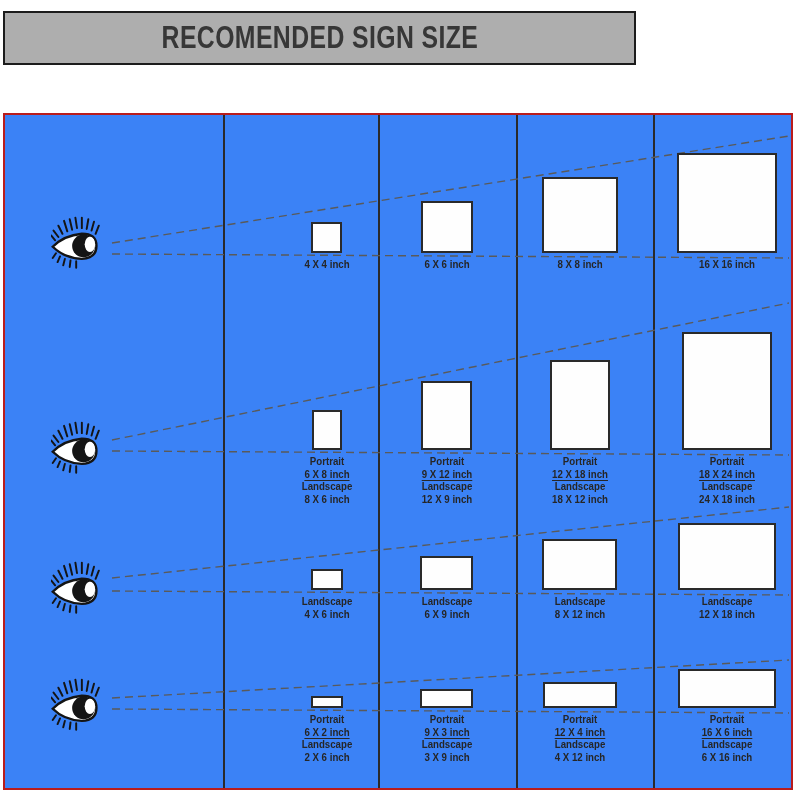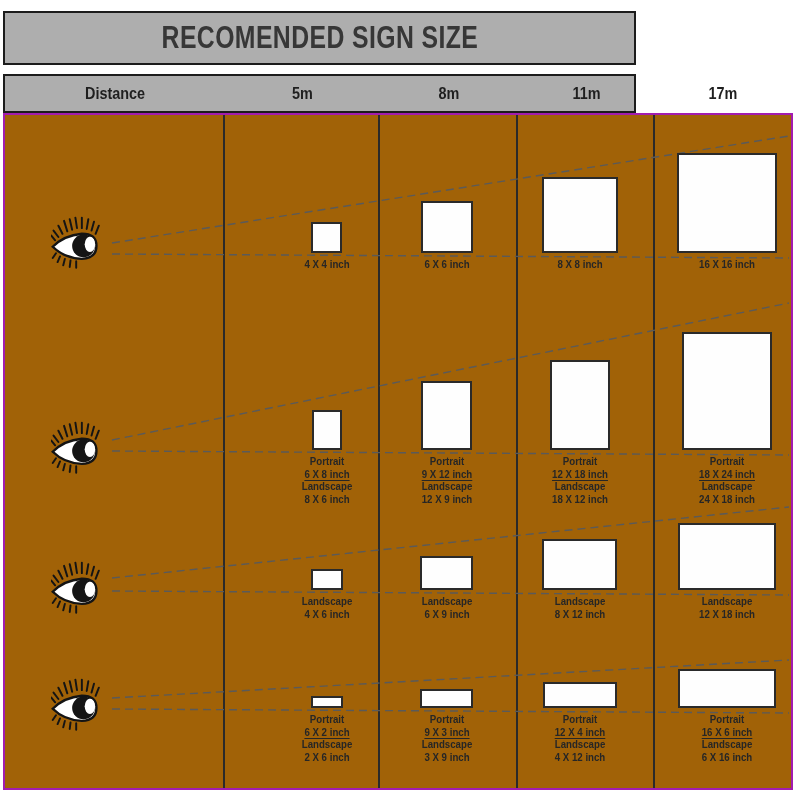--- a/index.html
+++ b/index.html
@@ -7,21 +7,21 @@
         font-family:"Liberation Sans",sans-serif;}
   .bar{position:absolute;left:3px;width:633px;background:#aeaeae;
        border:2px solid #1c1c1c;box-sizing:border-box;}
   .title-bar{top:11px;height:54px;display:flex;align-items:center;justify-content:center;}
   .title-text{font-size:31px;font-weight:bold;color:#373737;white-space:nowrap;
               display:inline-block;transform:scaleX(0.8);letter-spacing:0.5px;}
   .header-bar{top:74px;height:39px;}
   .hlabel{position:absolute;top:0;height:100%;display:flex;align-items:center;justify-content:center;
           font-weight:bold;font-size:16px;color:#1f1f1f;transform:scaleX(0.9);}
   .body-area{position:absolute;left:3px;top:113px;width:790px;height:677px;
-             background:#a16207;border:2px solid #a21caf;box-sizing:border-box;}
+             background:#3b82f6;border:2px solid #b91c1c;box-sizing:border-box;}
   .divider{position:absolute;top:0;bottom:0;width:2px;background:#2a2a2a;}
   .lines{position:absolute;left:0;top:0;}
   .sign{position:absolute;background:#fefefe;border:2px solid #2a2a2a;box-sizing:border-box;}
   .cell-label{position:absolute;width:140px;text-align:center;font-weight:bold;font-size:11px;
               line-height:12.5px;color:#262626;transform:scaleX(0.88);}
   .cell-label span{display:block;}
   .cell-label .u{text-decoration:underline;text-underline-offset:2px;}
   .eye{position:absolute;width:52px;height:55px;}
   .defs{position:absolute;width:0;height:0;}
 </style>
@@ -40,27 +40,20 @@
         <circle cx="40" cy="37" r="14" fill="#141414"></circle>
         <ellipse cx="48" cy="35" rx="6.5" ry="9.5" fill="#ffffff"></ellipse>
       </g>
     </defs>
   </svg>
 
   <div class="bar title-bar">
     <span class="title-text">RECOMENDED SIGN SIZE</span>
   </div>
 
-  <div class="bar header-bar">
-    <div class="hlabel" style="left:0;width:220px">Distance</div>
-    <div class="hlabel" style="left:220px;width:155px">5m</div>
-    <div class="hlabel" style="left:375px;width:138px">8m</div>
-    <div class="hlabel" style="left:513px;width:137px">11m</div>
-    <div class="hlabel" style="left:650px;width:136px">17m</div>
-  </div>
 
   <div class="body-area">
 
     <div class="divider" style="left:218px"></div>
     <div class="divider" style="left:373px"></div>
     <div class="divider" style="left:511px"></div>
     <div class="divider" style="left:648px"></div>
 
     <svg class="lines" width="784" height="673" viewBox="0 0 784 673">
       <g stroke="#5a5a5a" stroke-width="1.4" stroke-dasharray="8 5" fill="none">

